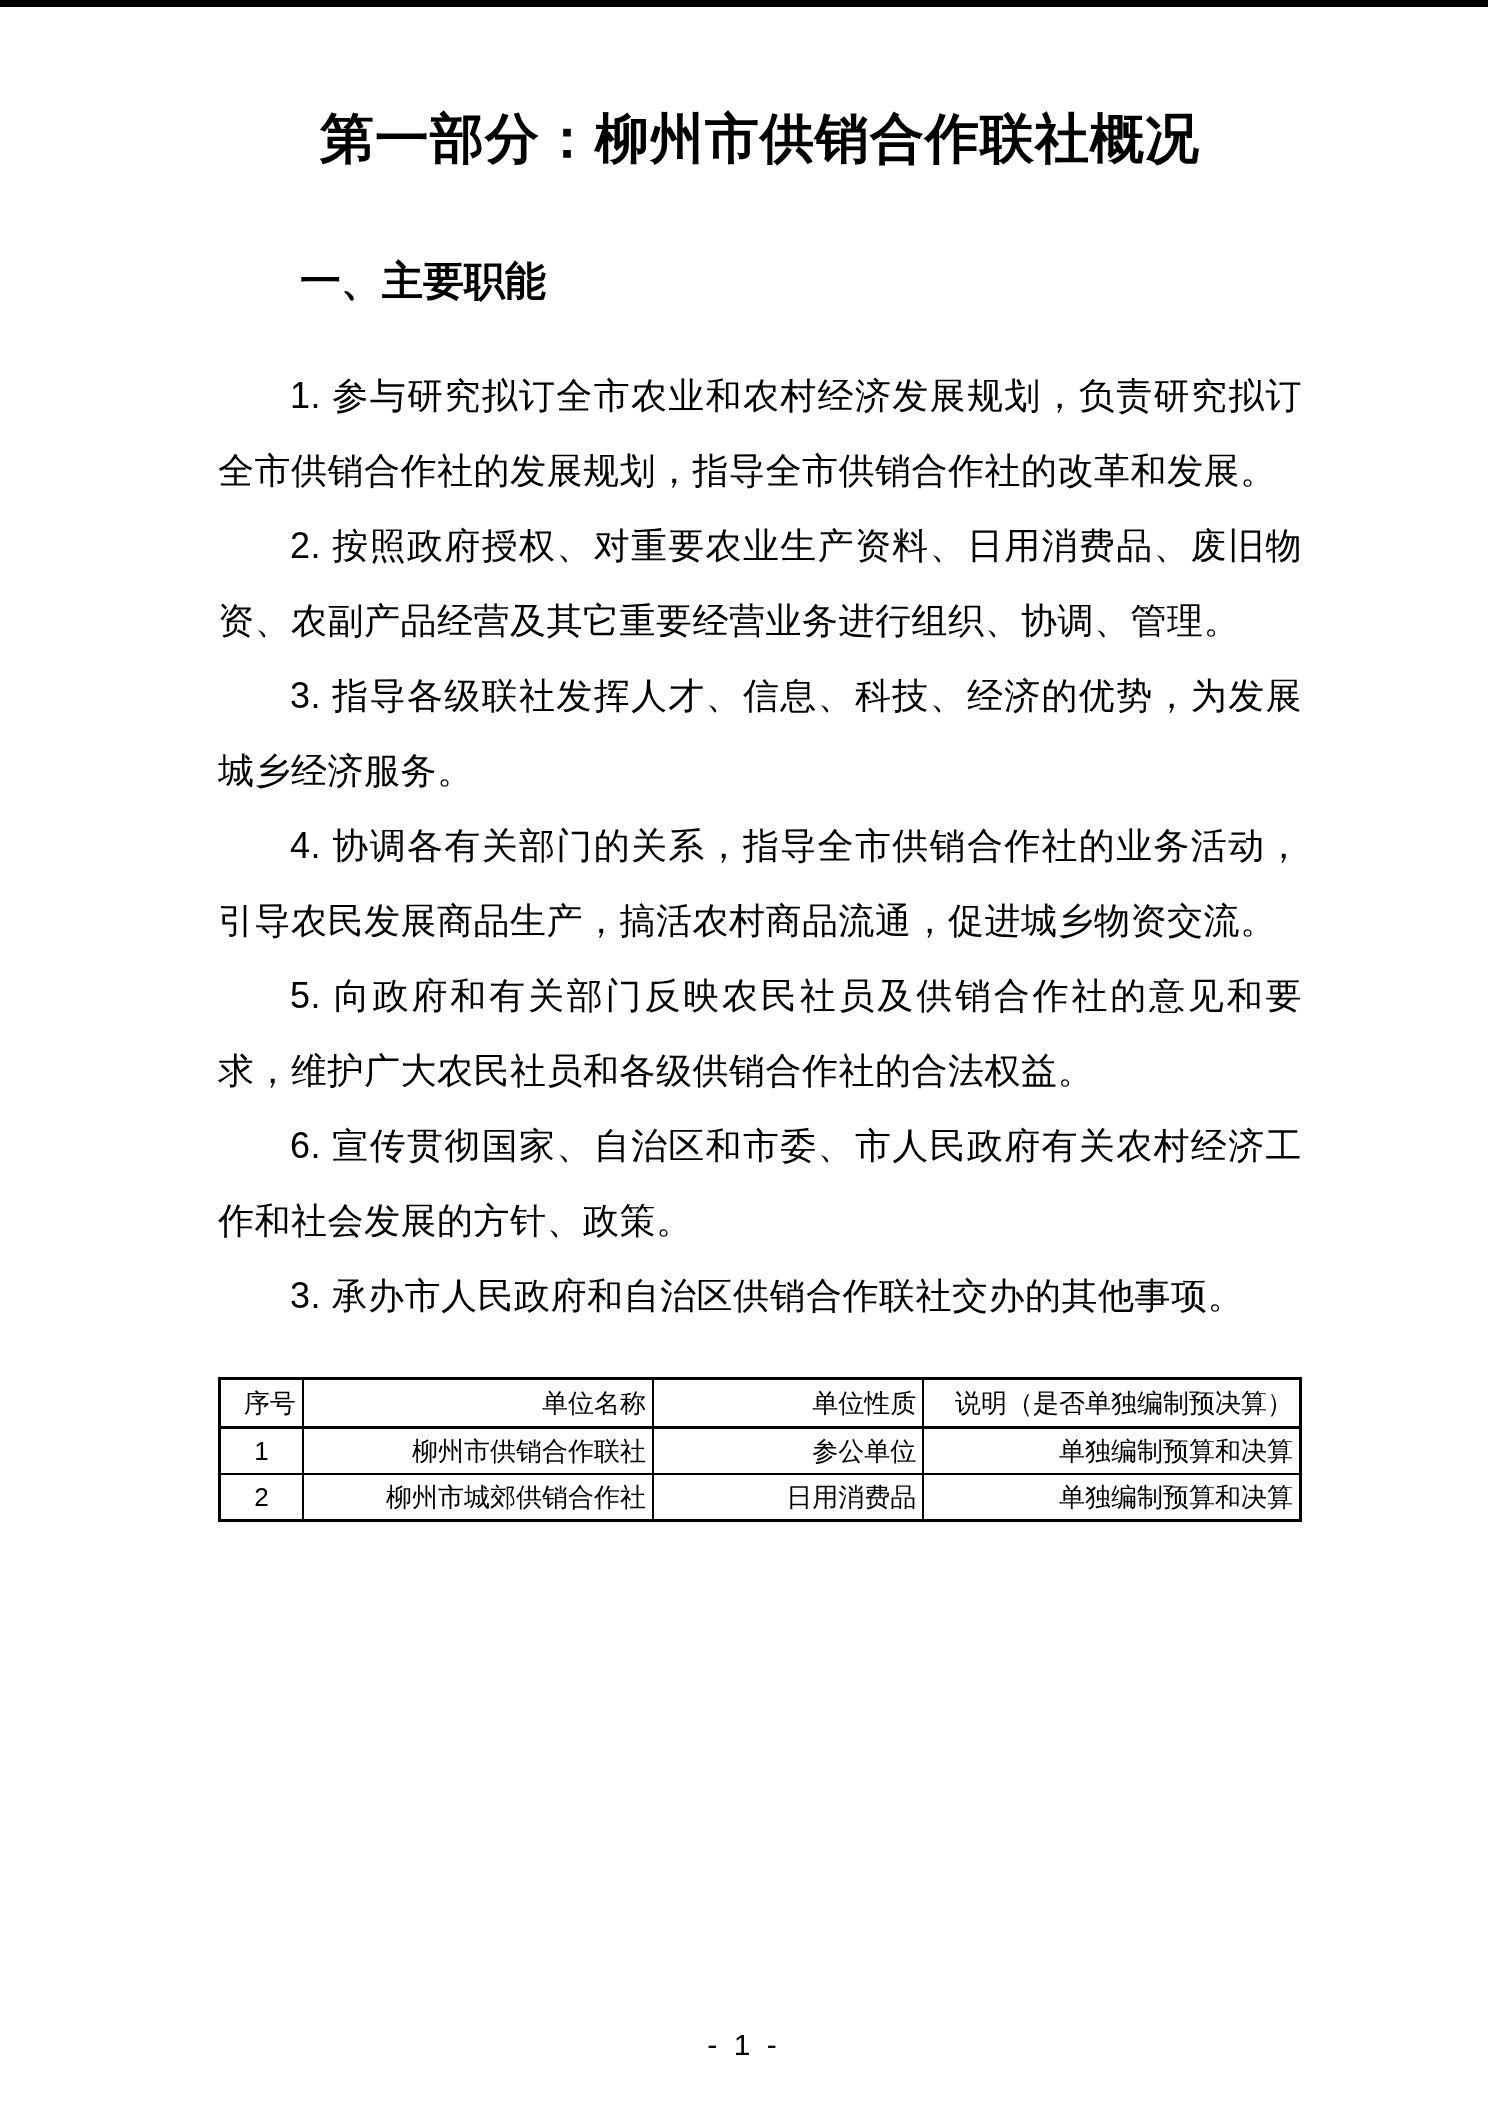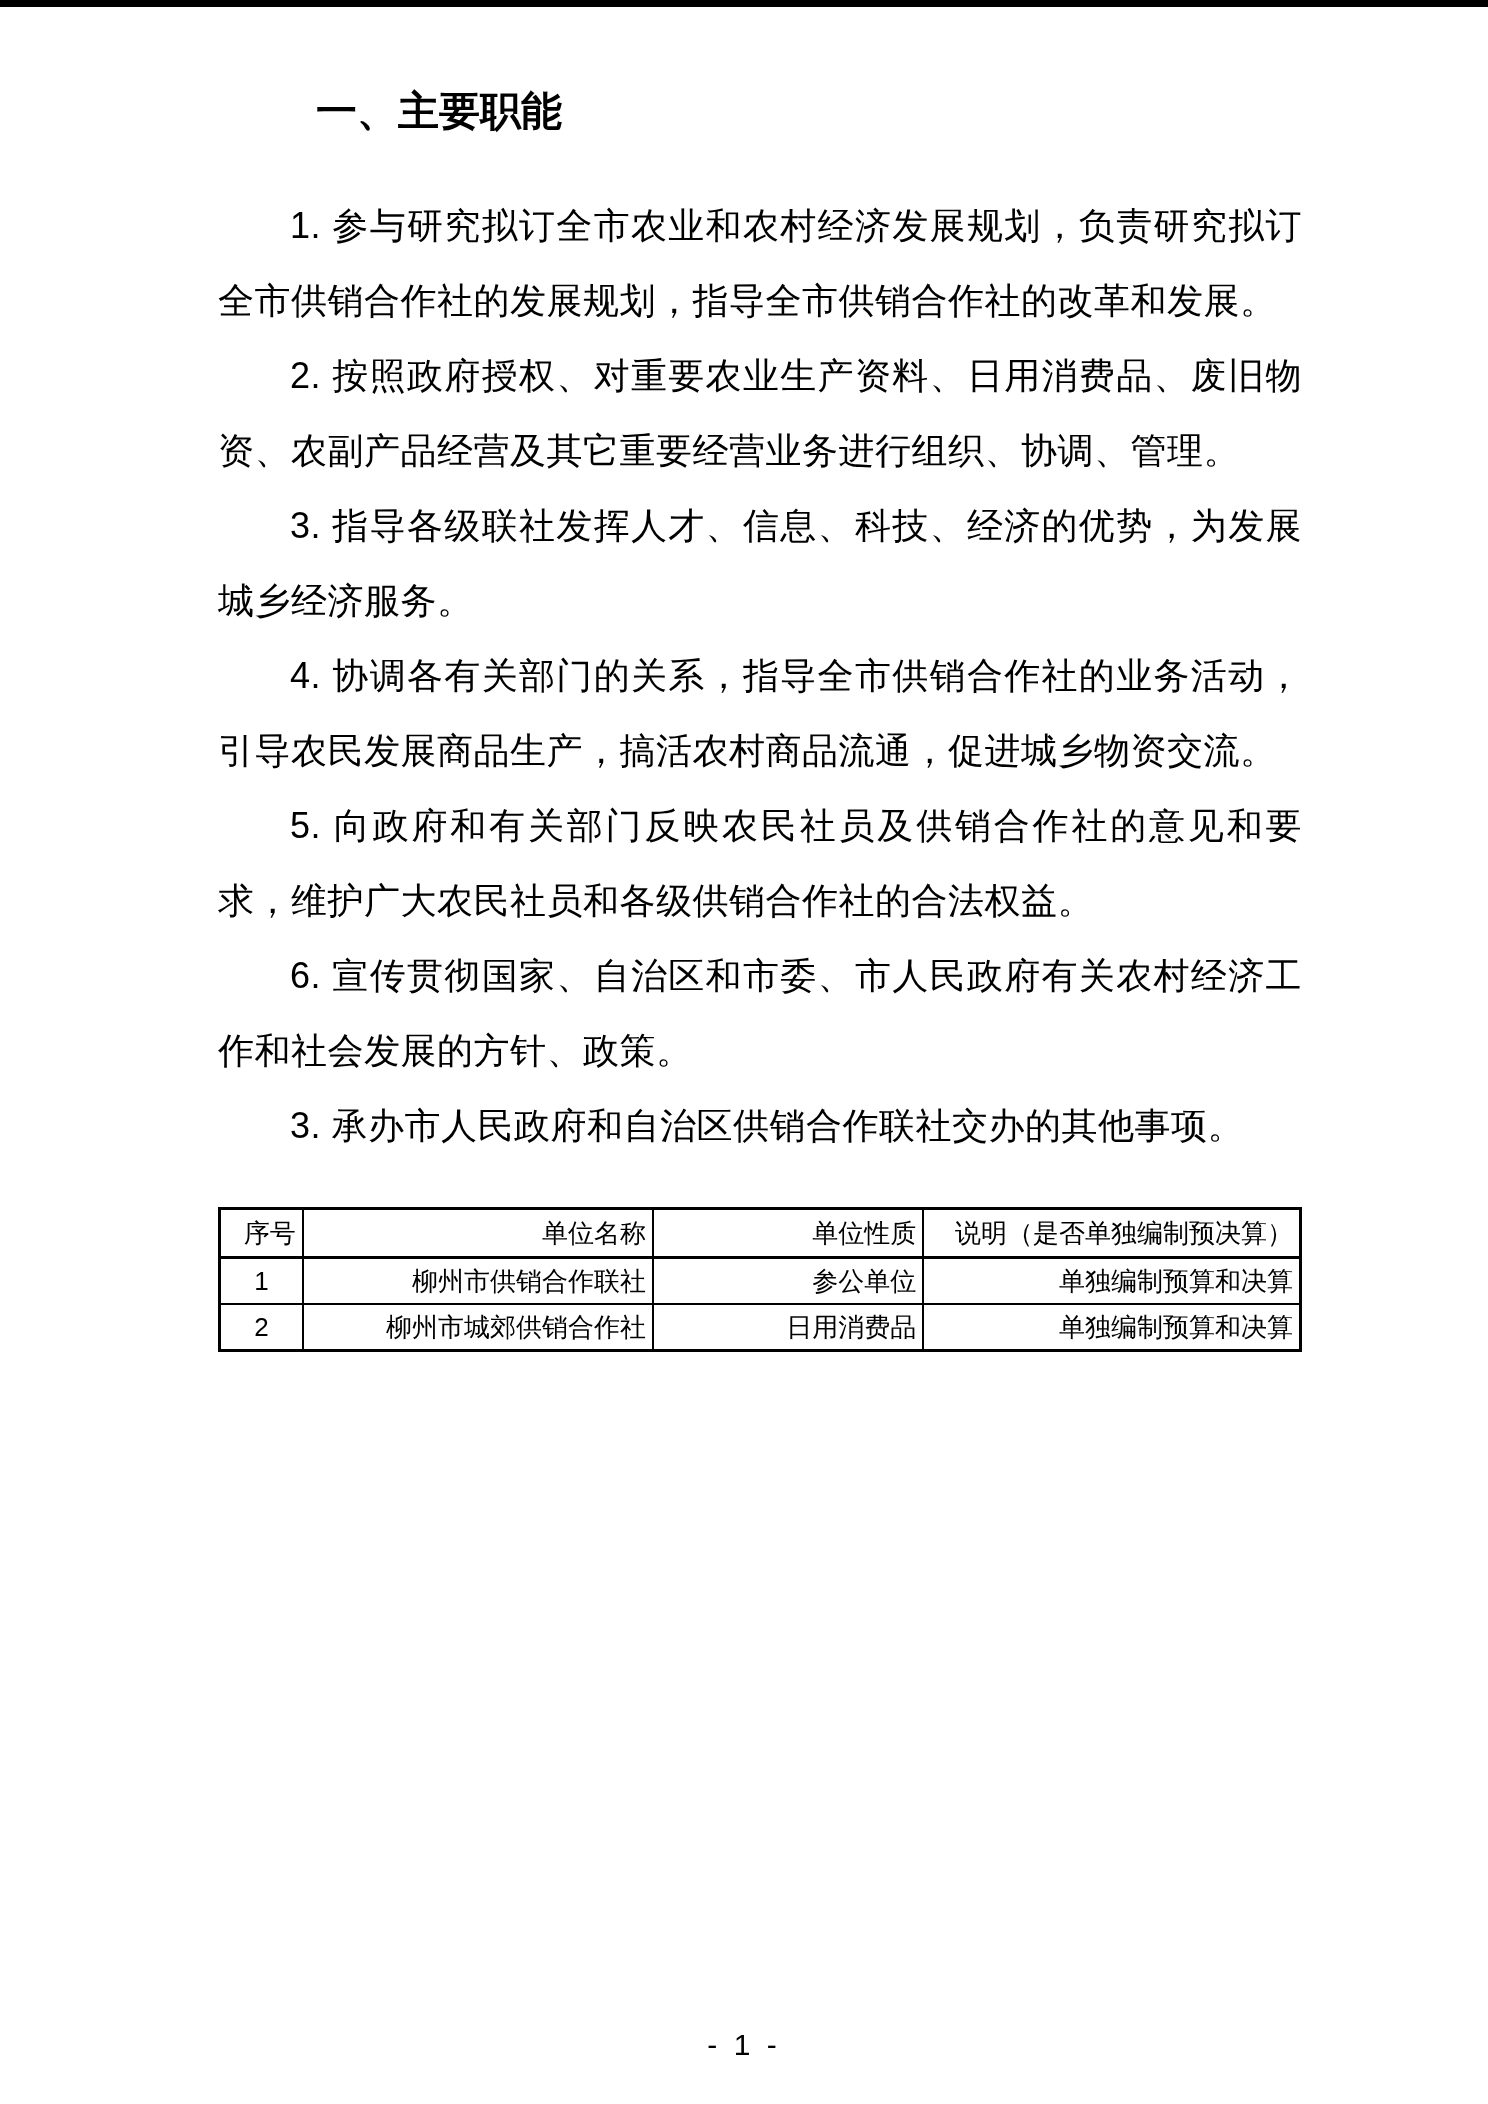--- a/index.html
+++ b/index.html
@@ -30,21 +30,21 @@
     line-height: 64px;
     font-weight: bold;
     text-align: center;
     letter-spacing: 1px;
   }
   .section-heading {
     font-size: 41px;
     line-height: 50px;
     font-weight: bold;
     text-indent: 2em;
-    margin: 16px;
+    margin: 0;
   }
   .section-heading.first { margin-top: 86px; }
   .section-heading.second { margin-top: 52px; }
   .body-par {
     font-size: 36px;
     line-height: 75px;
     margin: 0;
     text-align: justify;
     text-indent: 2em;
     letter-spacing: 0.5px;
@@ -87,20 +87,21 @@
     letter-spacing: 4px;
   }
 </style>
 </head>
 <body>
 
 <div class="scan-edge"></div>
 
 <div class="content">
 
+  <h1 class="doc-title">第一部分：柳州市供销合作联社概况</h1>
 
   <h2 class="section-heading first">一、主要职能</h2>
 
   <p class="body-par first">1. 参与研究拟订全市农业和农村经济发展规划，负责研究拟订全市供销合作社的发展规划，指导全市供销合作社的改革和发展。</p>
   <p class="body-par">2. 按照政府授权、对重要农业生产资料、日用消费品、废旧物资、农副产品经营及其它重要经营业务进行组织、协调、管理。</p>
   <p class="body-par">3. 指导各级联社发挥人才、信息、科技、经济的优势，为发展城乡经济服务。</p>
   <p class="body-par">4. 协调各有关部门的关系，指导全市供销合作社的业务活动，引导农民发展商品生产，搞活农村商品流通，促进城乡物资交流。</p>
   <p class="body-par">5. 向政府和有关部门反映农民社员及供销合作社的意见和要求，维护广大农民社员和各级供销合作社的合法权益。</p>
   <p class="body-par">6. 宣传贯彻国家、自治区和市委、市人民政府有关农村经济工作和社会发展的方针、政策。</p>
   <p class="body-par">3. 承办市人民政府和自治区供销合作联社交办的其他事项。</p>

